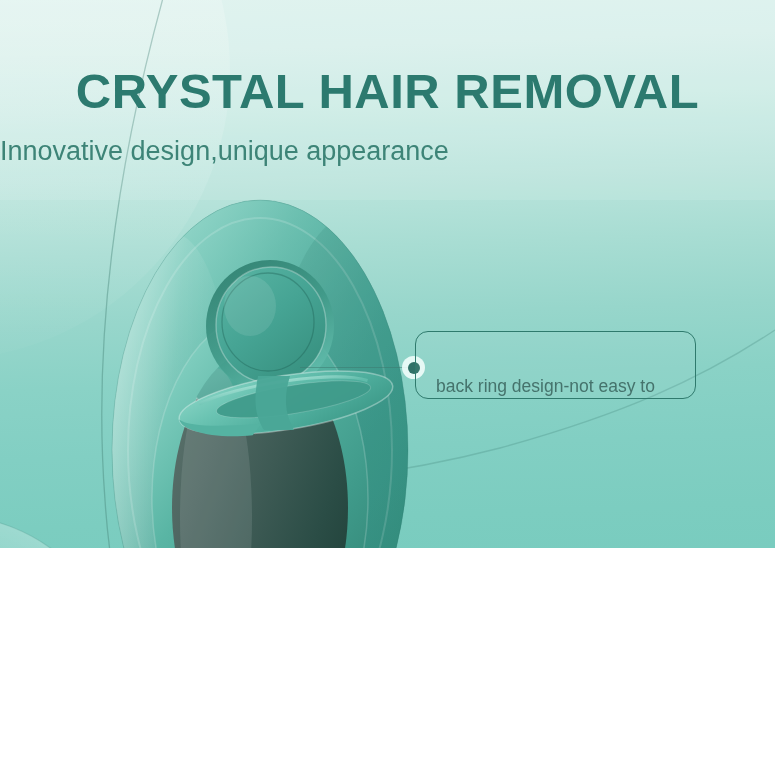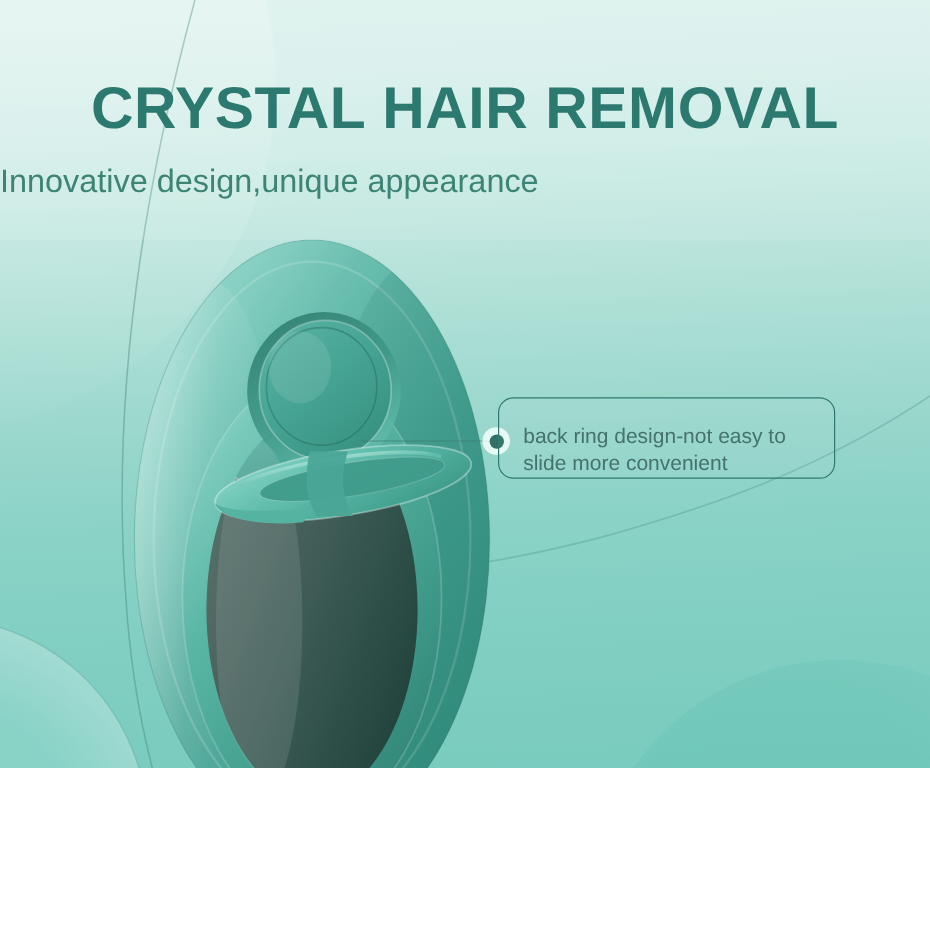--- a/index.html
+++ b/index.html
@@ -3,21 +3,21 @@
 <meta charset="utf-8">
 <style>
   html, body {
     margin: 0;
     padding: 0;
     background: #ffffff;
   }
   #poster {
     position: relative;
     width: 775px;
-    height: 640px;
+    height: 548px;
     overflow: hidden;
     font-family: "Liberation Sans", sans-serif;
     background: linear-gradient(178deg,
         #ddf2ee 0%,
         #d8f0eb 10%,
         #cdece6 20%,
         #bce5dd 32%,
         #a8ddd3 45%,
         #97d6cb 57%,
         #8ad2c6 68%,
@@ -312,16 +312,15 @@
 
   <div class="callout-leader"></div>
 
   <div class="callout-dot-wrap">
     <div class="callout-dot-ring"></div>
     <div class="callout-dot-core"></div>
   </div>
 
   <div class="callout-box">
     <div class="callout-line">back ring design-not easy to</div>
-    <div class="callout-line">slide more convenient</div>
   </div>
 
 </div>
 
 </body></html>

